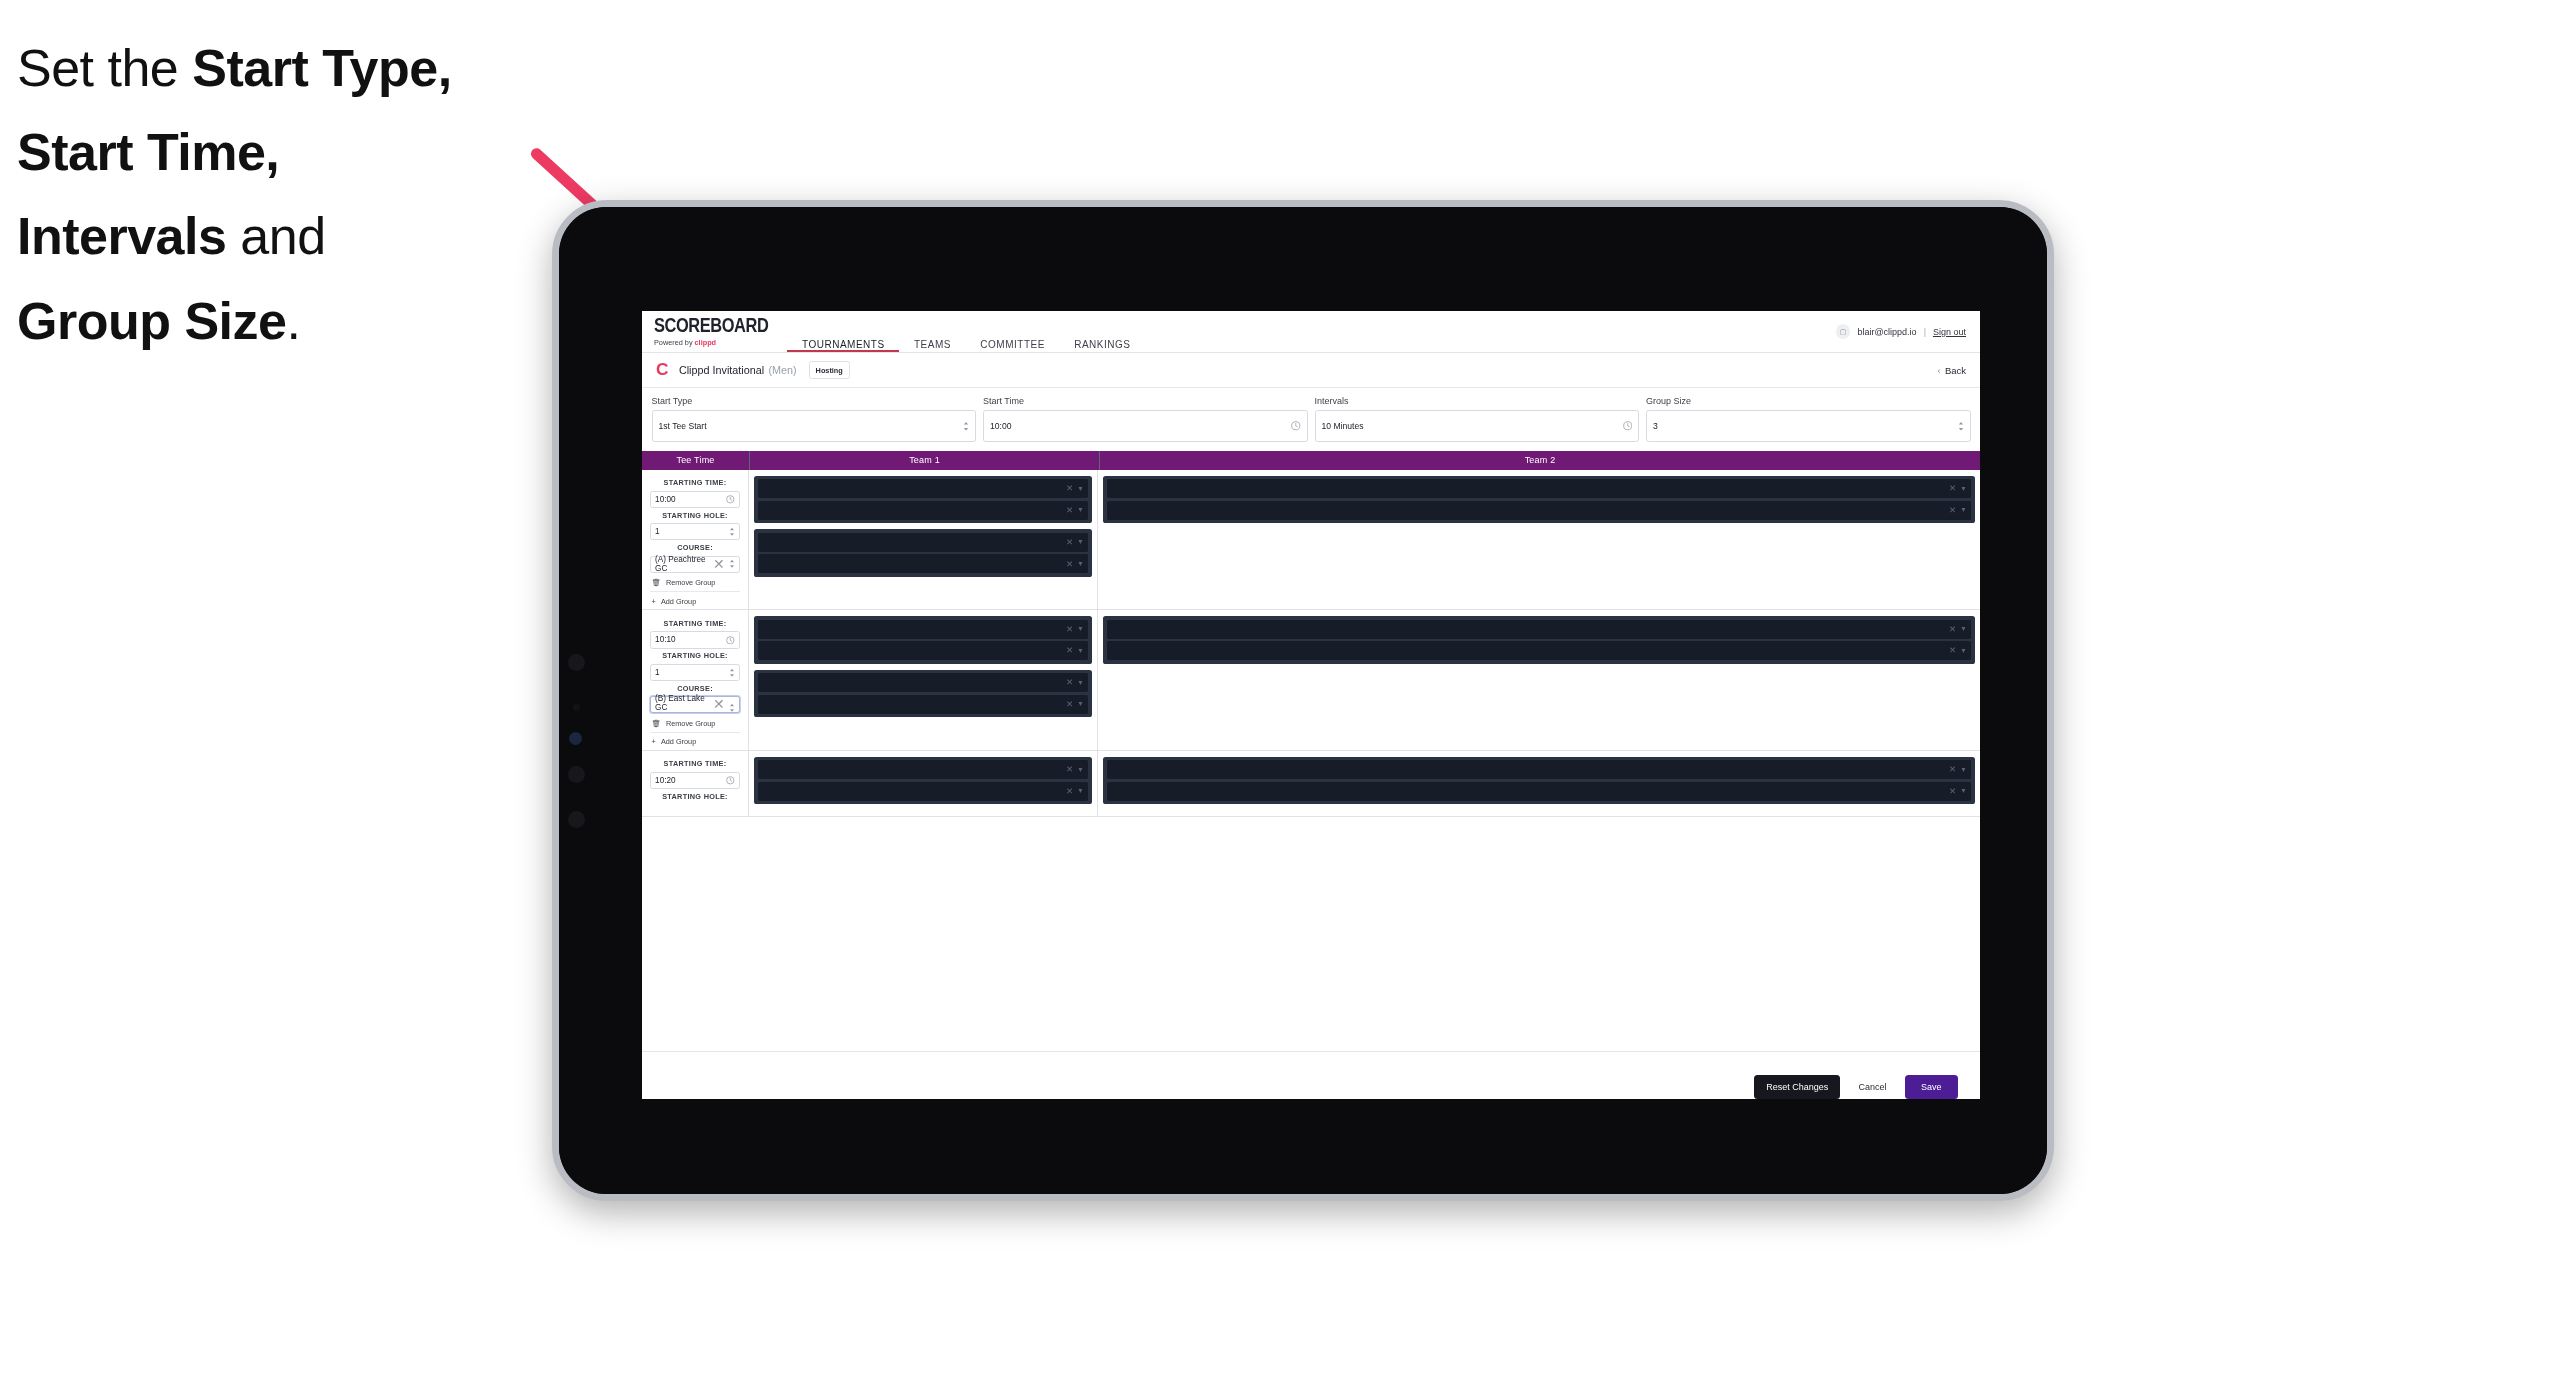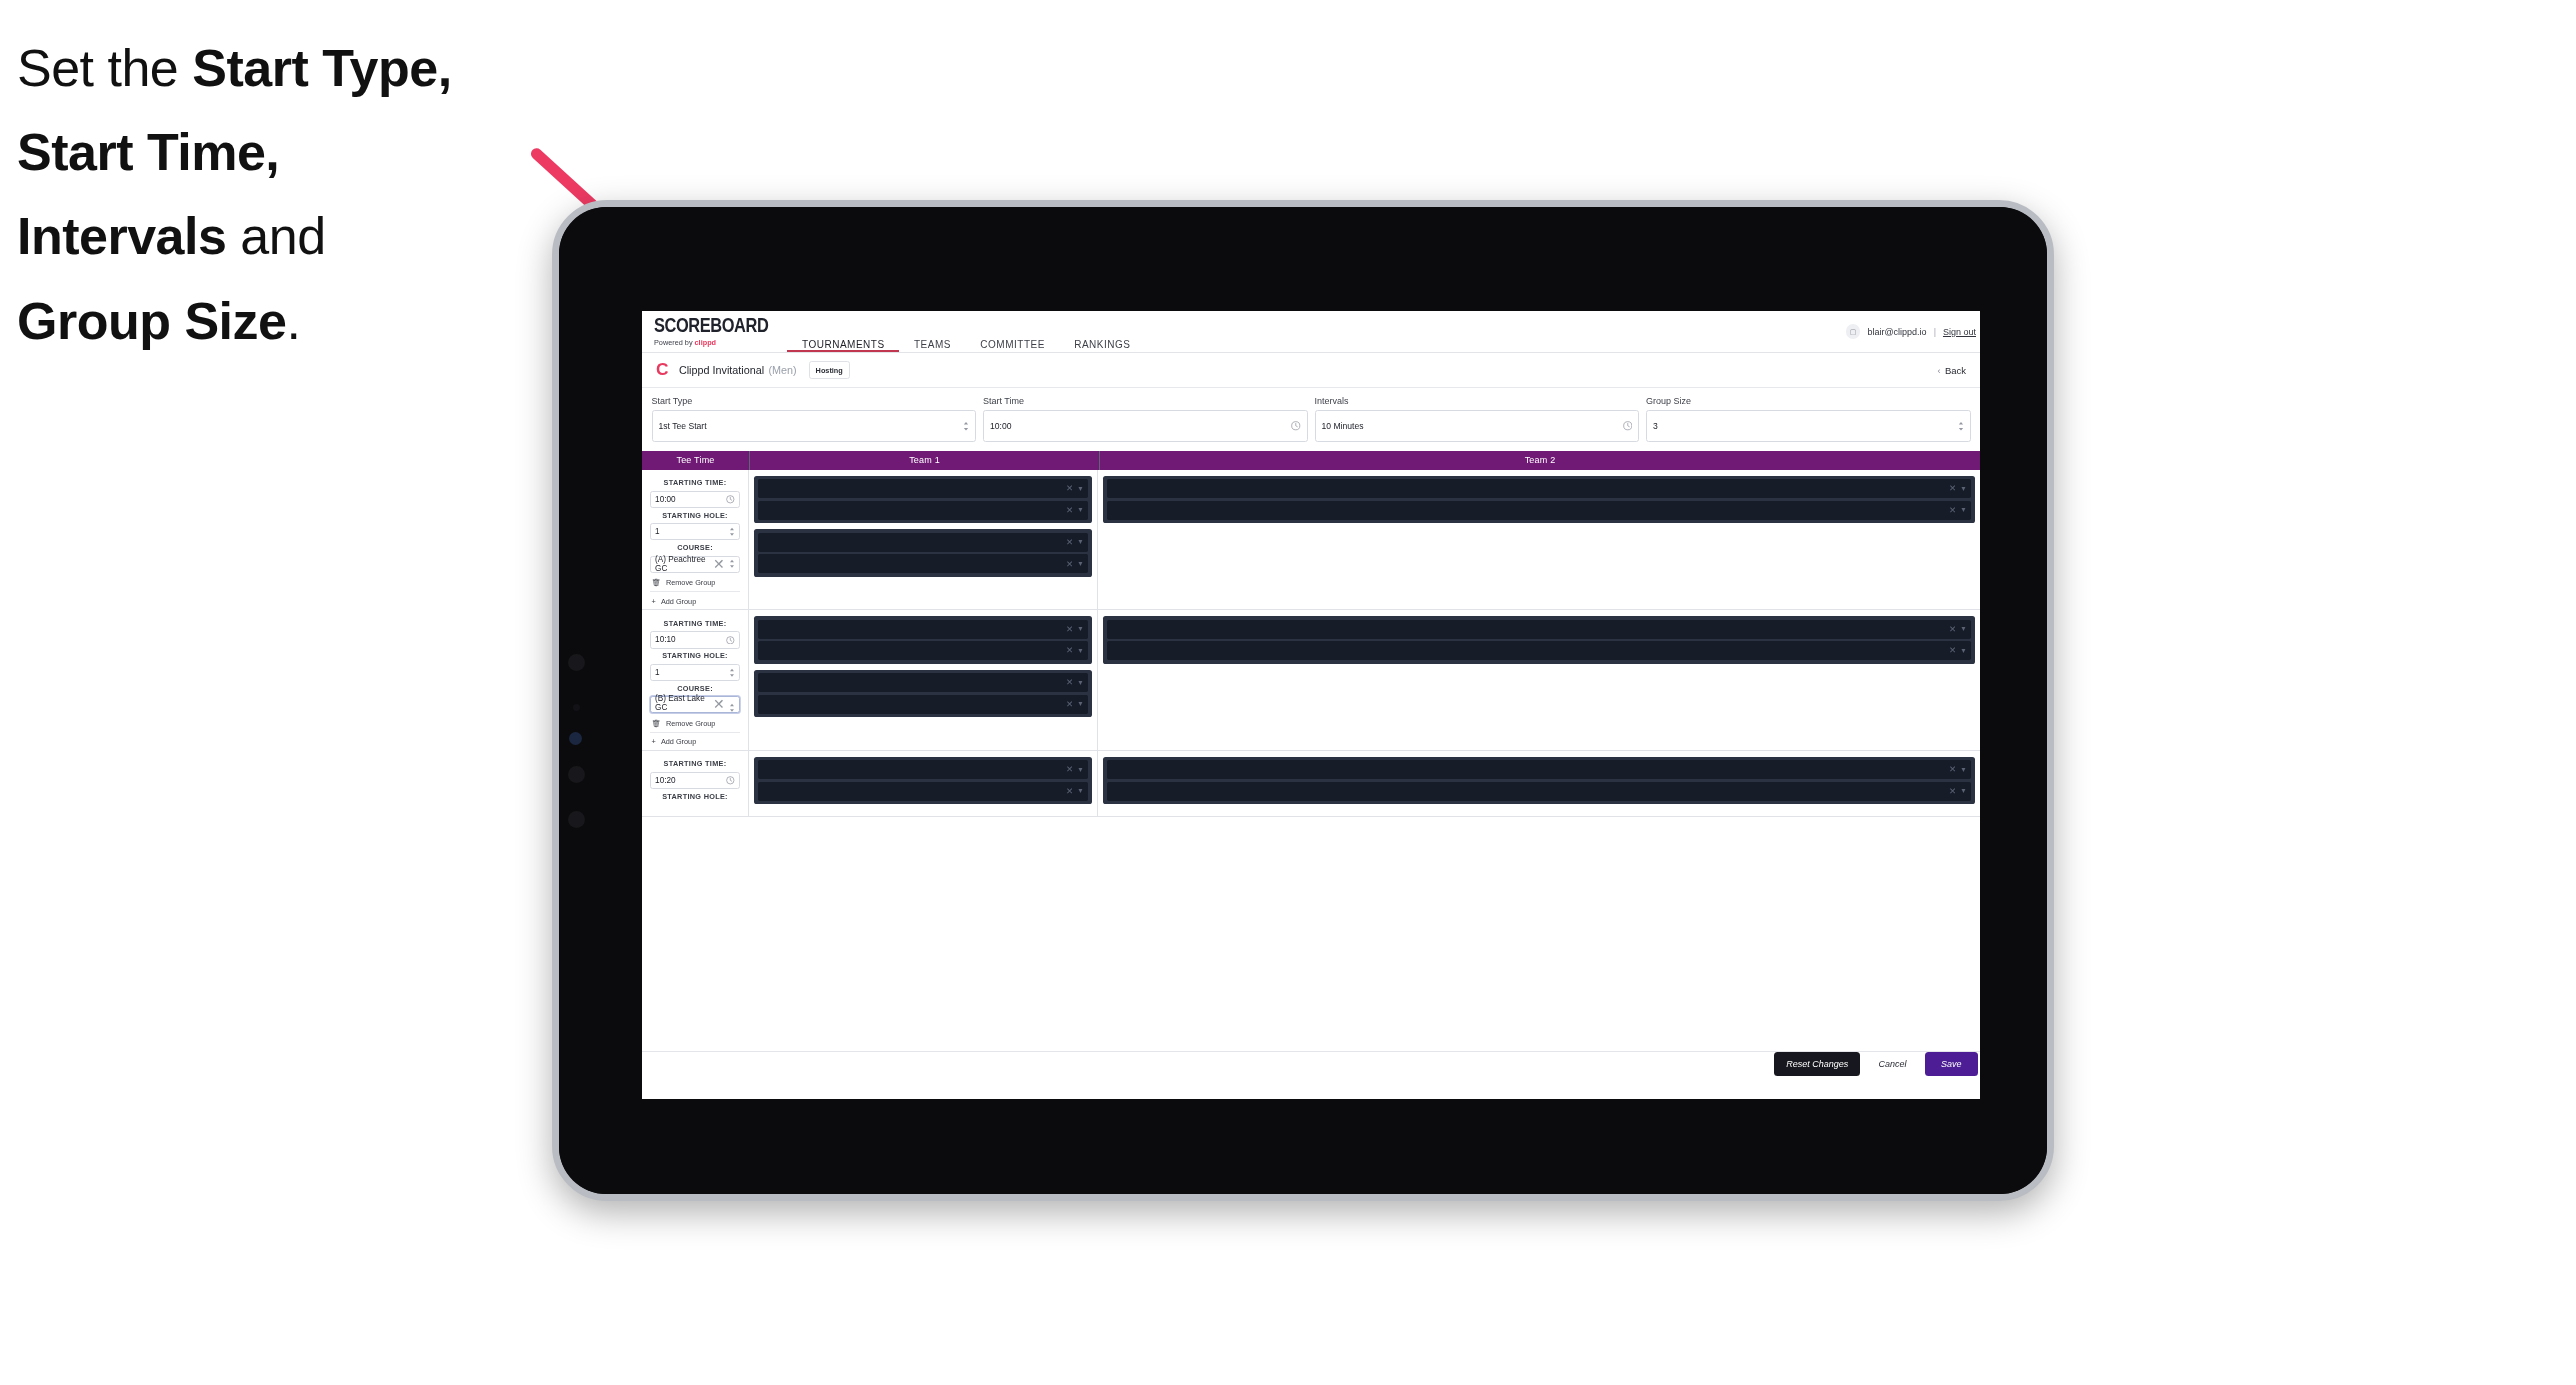--- a/index.html
+++ b/index.html
@@ -57,21 +57,21 @@
   .logo-sub i{color:#e8395f;font-style:normal;font-weight:700;}
 
   .nav-items{display:flex;align-items:flex-end;}
   .nav-item{
     display:flex;align-items:center;padding:0 14.7px;font-size:10px;
     letter-spacing:0.5px;color:#3c3f47;cursor:pointer;
     border-bottom:2.2px solid transparent;box-sizing:border-box;
   }
   .nav-item.active{color:#1d1f26;border-bottom-color:#c0374f;}
 
-  .nav-right{margin-left:auto;display:flex;align-items:center;padding-right:4px;gap:7px;}
+  .nav-right{margin-left:auto;display:flex;align-items:center;padding-right:14px;gap:7px;}
   .avatar{
     width:14.7px;height:14.7px;border-radius:50%;background:#eeeff2;
     display:flex;align-items:center;justify-content:center;font-size:7px;color:#8d9099;
   }
   .nav-email{font-size:9px;color:#31343c;}
   .nav-sep{font-size:9px;color:#aaacb4;}
   .nav-signout{font-size:9px;color:#31343c;cursor:pointer;text-decoration:underline;}
 
   
   .crumb{
@@ -152,22 +152,22 @@
   .slot{
     background:#161c28;border-radius:1.7px;height:19px;margin-bottom:2.6px;
     display:flex;align-items:center;justify-content:flex-end;padding-right:6px;gap:5.2px;
   }
   .slot:last-child{margin-bottom:0;}
   .slot .x{font-size:8.6px;color:#5a6274;line-height:1;}
   .slot .cv{font-size:7.8px;color:#5a6274;line-height:1;display:flex;flex-direction:column;}
 
   
   .footbar{
-    height:47px;min-height:47px;background:#fff;display:flex;align-items:flex-start;
-    justify-content:flex-end;gap:11.2px;padding-right:2px;font-style:italic;
+    height:47px;min-height:47px;background:#fff;display:flex;align-items:flex-end;
+    justify-content:flex-end;gap:11.2px;padding-right:22px;
   }
   .btn{
     font-size:9px;border-radius:3.5px;cursor:pointer;display:flex;
     align-items:center;justify-content:center;
   }
   .btn-reset{background:#17181f;color:#fff;padding:7px 12px;font-weight:400;}
   .btn-cancel{background:transparent;color:#2b2d35;padding:7px 7px;}
   .btn-save{background:#4c1d95;color:#fff;padding:7px 16.4px;}
 </style>
 </head>

